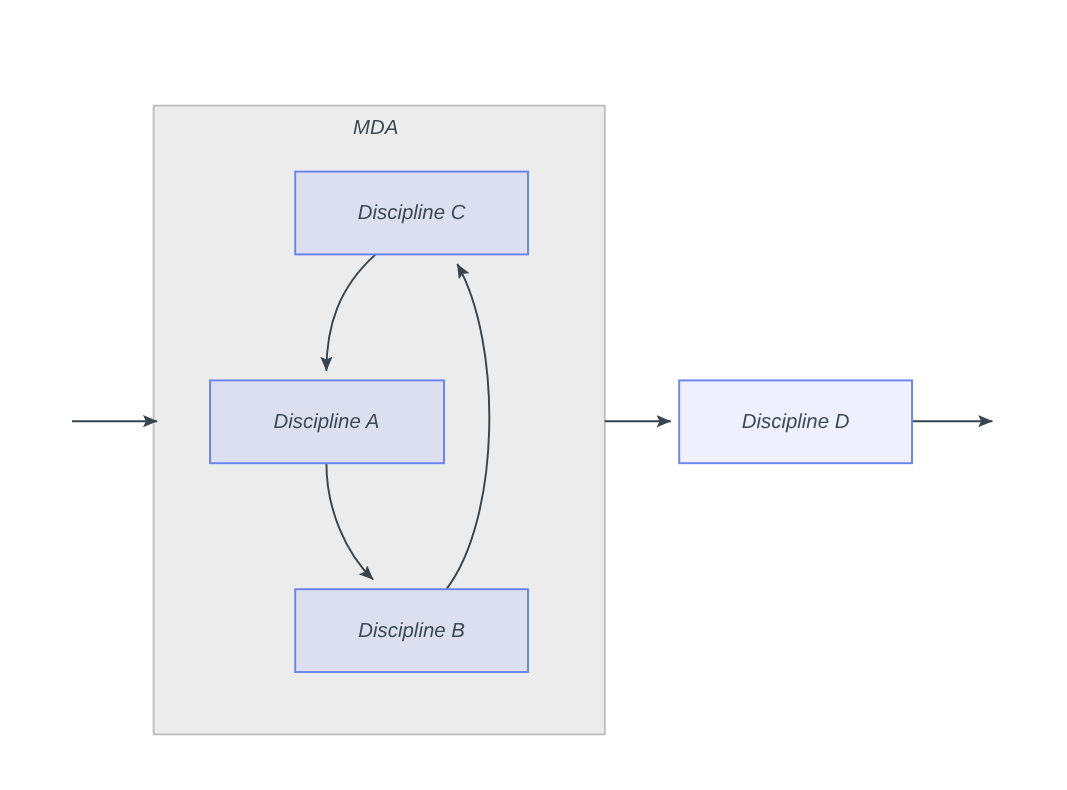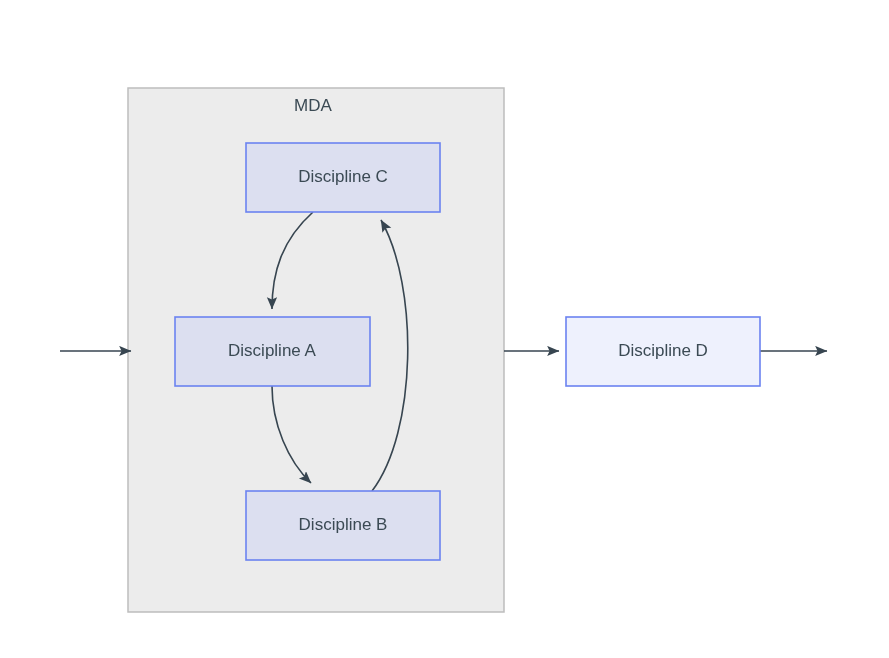--- a/index.html
+++ b/index.html
@@ -13,20 +13,21 @@
     position: relative;
     overflow: hidden;
     font-family: "Liberation Sans", sans-serif;
   }
   #diagram-root {
     position: absolute;
     left: 0;
     top: 0;
     width: 889px;
     height: 658px;
+    font-style: italic;
   }
   svg.diagram-canvas {
     position: absolute;
     left: 0;
     top: 0;
     width: 889px;
     height: 658px;
     display: block;
   }
   .node-label {

